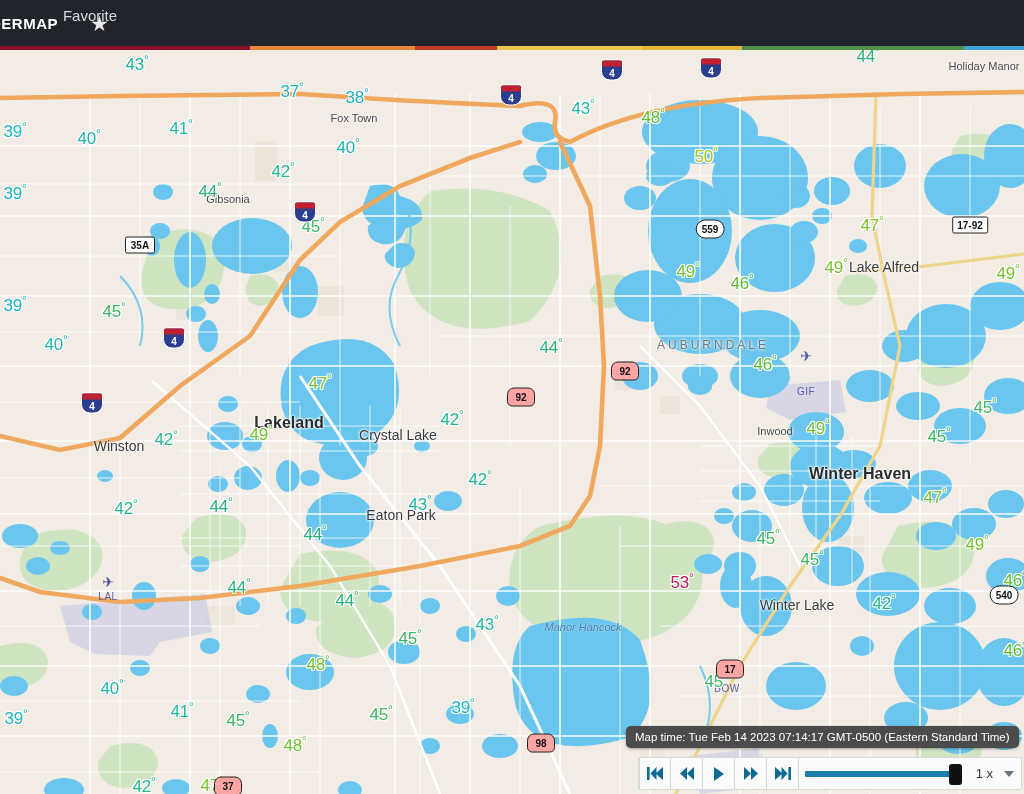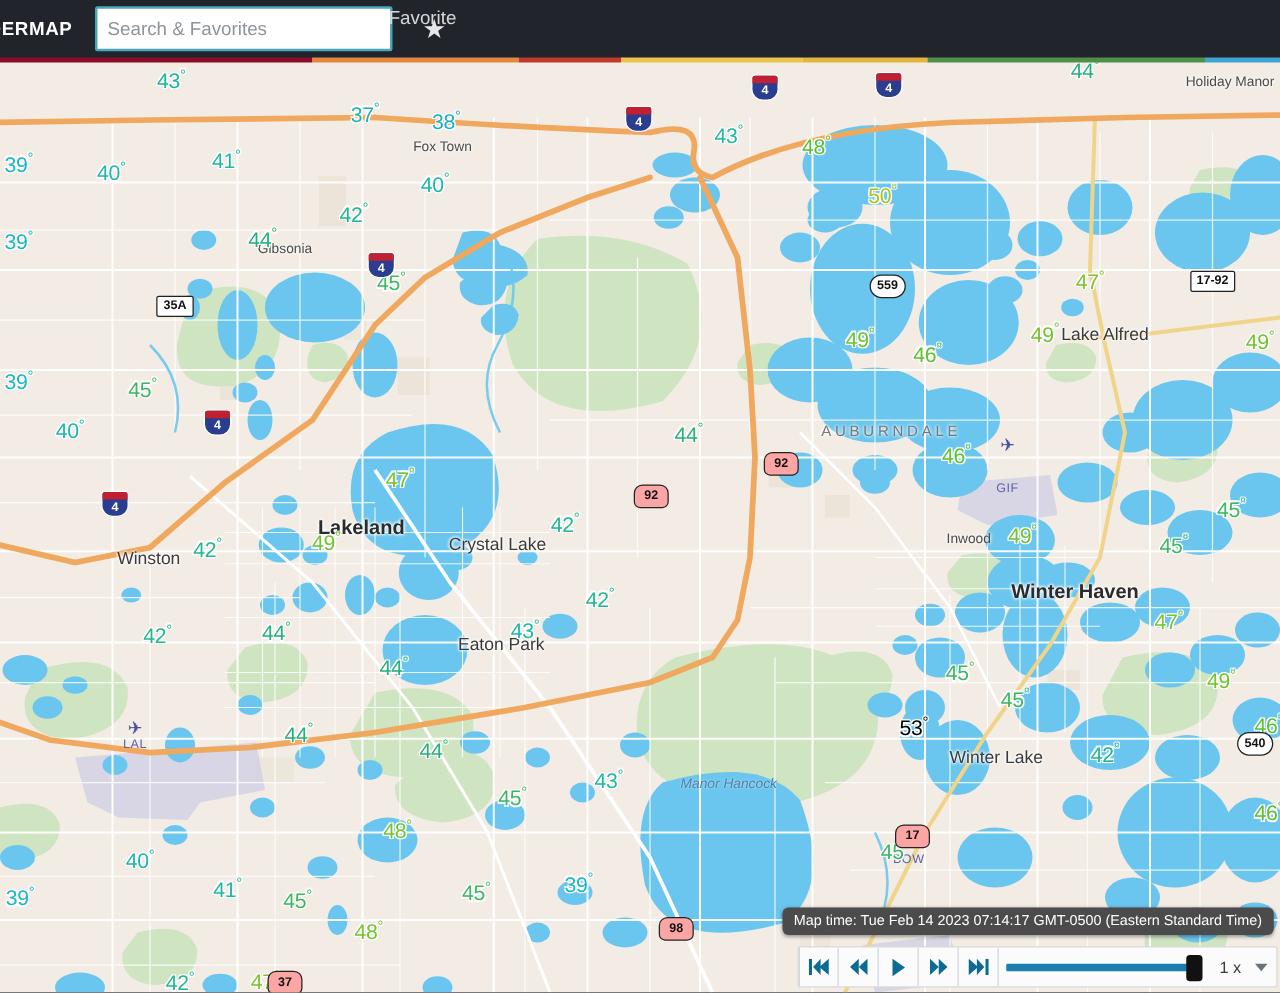--- a/index.html
+++ b/index.html
@@ -188,23 +188,20 @@
     border-top: 6px solid #6b7378;
   }
 </style>
 </head>
 <body>
 
 <div id="app">
 
   <div id="header">
     <div id="brand">DERMAP</div>
-    <div id="search-wrap">
-      <input id="search-input" type="text" placeholder="Search &amp; Favorites" style="">
-    </div>
     <div id="fav-btn">
       <span class="star">★</span>
       <span class="lbl">Favorite</span>
     </div>
   </div>
 
   <div id="legend-strip">
       <div class="seg" style="left: 0px; width: 250px; background: rgb(140, 13, 42);"></div>
       <div class="seg" style="left: 250px; width: 165px; background: rgb(227, 135, 63);"></div>
       <div class="seg" style="left: 415px; width: 82px; background: rgb(192, 57, 43);"></div>
@@ -543,21 +540,21 @@
         <div class="temp" style="left: 166px; top: 393px; color: rgb(33, 184, 143);">42<span class="deg">°</span></div>
         <div class="temp" style="left: 480px; top: 433px; color: rgb(33, 184, 143);">42<span class="deg">°</span></div>
         <div class="temp" style="left: 935px; top: 451px; color: rgb(124, 195, 43);">47<span class="deg">°</span></div>
         <div class="temp" style="left: 126px; top: 462px; color: rgb(33, 184, 143);">42<span class="deg">°</span></div>
         <div class="temp" style="left: 221px; top: 460px; color: rgb(39, 176, 125);">44<span class="deg">°</span></div>
         <div class="temp" style="left: 420px; top: 458px; color: rgb(28, 185, 162);">43<span class="deg">°</span></div>
         <div class="temp" style="left: 768px; top: 492px; color: rgb(60, 183, 99);">45<span class="deg">°</span></div>
         <div class="temp" style="left: 812px; top: 513px; color: rgb(60, 183, 99);">45<span class="deg">°</span></div>
         <div class="temp" style="left: 977px; top: 498px; color: rgb(114, 195, 46);">49<span class="deg">°</span></div>
         <div class="temp" style="left: 315px; top: 488px; color: rgb(39, 176, 125);">44<span class="deg">°</span></div>
-        <div class="temp" style="left: 731px; top: 536px; color: #000000;">53<span class="deg">°</span></div>
+        <div class="temp" style="left: 682px; top: 536px; color: #be185d;">53<span class="deg">°</span></div>
         <div class="temp" style="left: 239px; top: 541px; color: rgb(39, 176, 125);">44<span class="deg">°</span></div>
         <div class="temp" style="left: 347px; top: 554px; color: rgb(39, 176, 125);">44<span class="deg">°</span></div>
         <div class="temp" style="left: 884px; top: 557px; color: rgb(33, 184, 143);">42<span class="deg">°</span></div>
         <div class="temp" style="left: 1015px; top: 534px; color: rgb(93, 191, 50);">46<span class="deg">°</span></div>
         <div class="temp" style="left: 318px; top: 618px; color: rgb(114, 195, 46);">48<span class="deg">°</span></div>
         <div class="temp" style="left: 410px; top: 592px; color: rgb(60, 183, 99);">45<span class="deg">°</span></div>
         <div class="temp" style="left: 487px; top: 578px; color: rgb(28, 185, 162);">43<span class="deg">°</span></div>
         <div class="temp" style="left: 1015px; top: 604px; color: rgb(93, 191, 50);">46<span class="deg">°</span></div>
         <div class="temp" style="left: 716px; top: 635px; color: rgb(60, 183, 99);">45<span class="deg">°</span></div>
         <div class="temp" style="left: 112px; top: 642px; color: rgb(28, 182, 172);">40<span class="deg">°</span></div>

